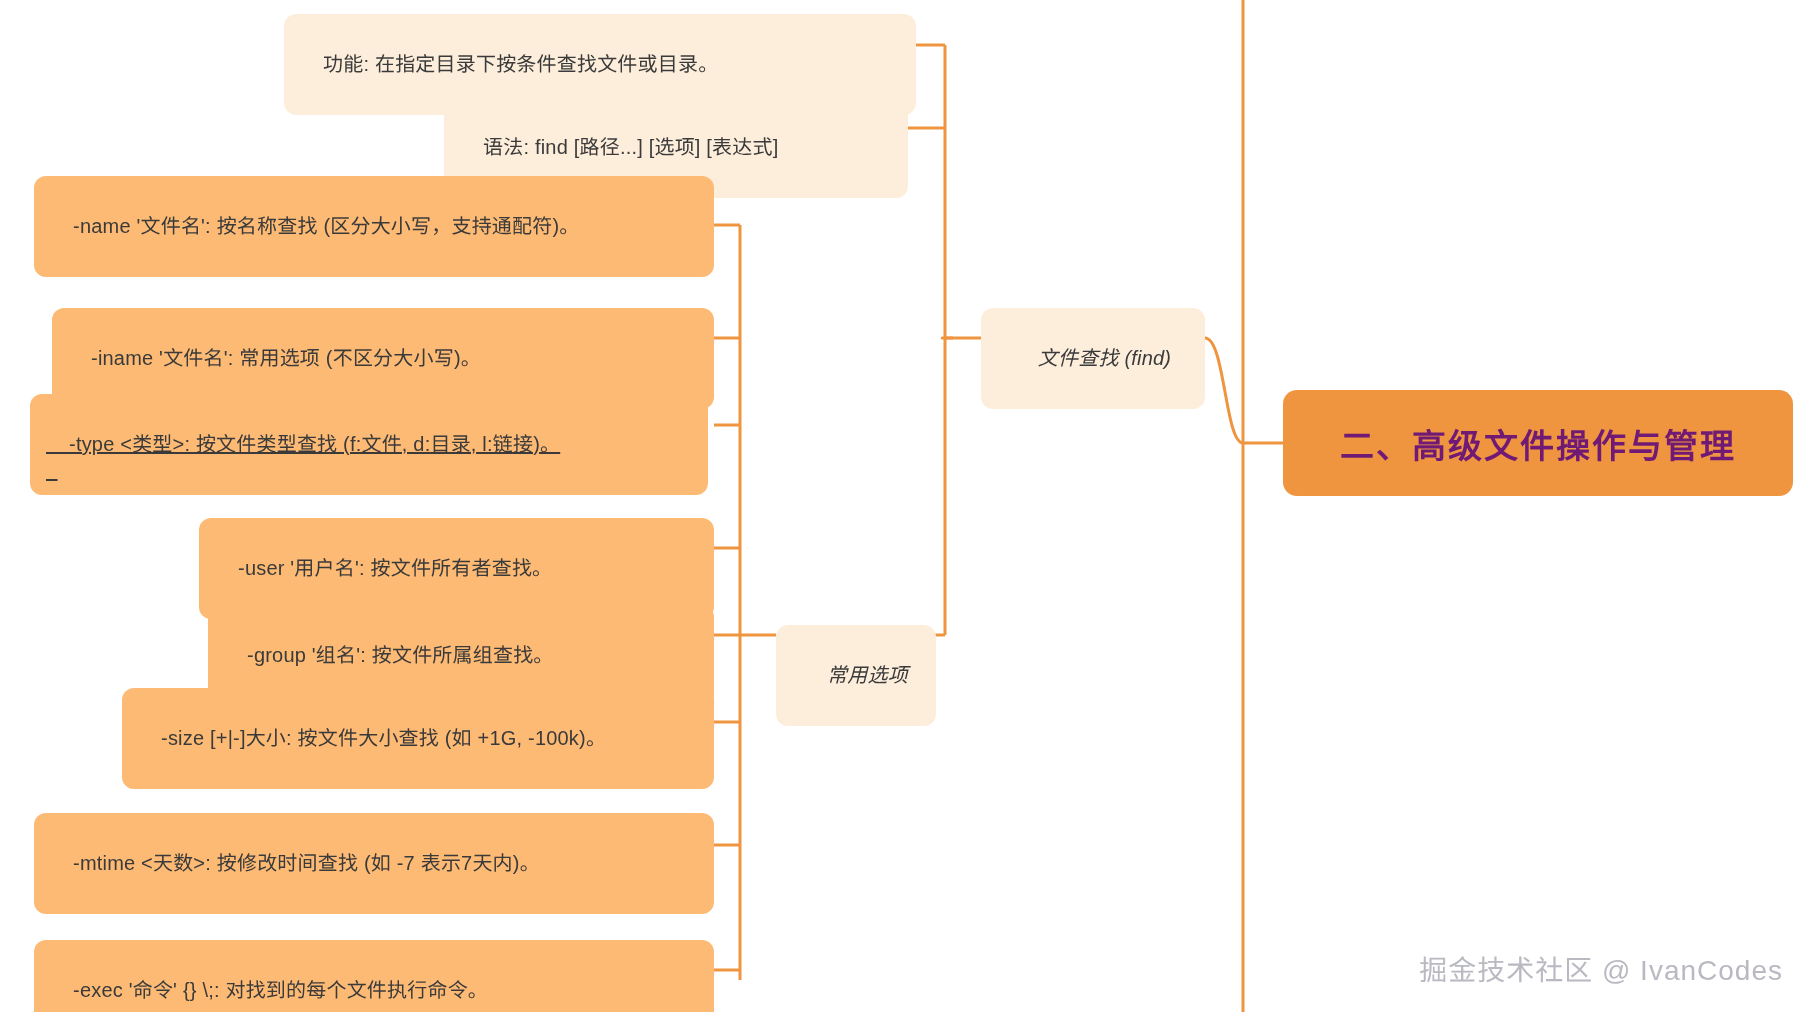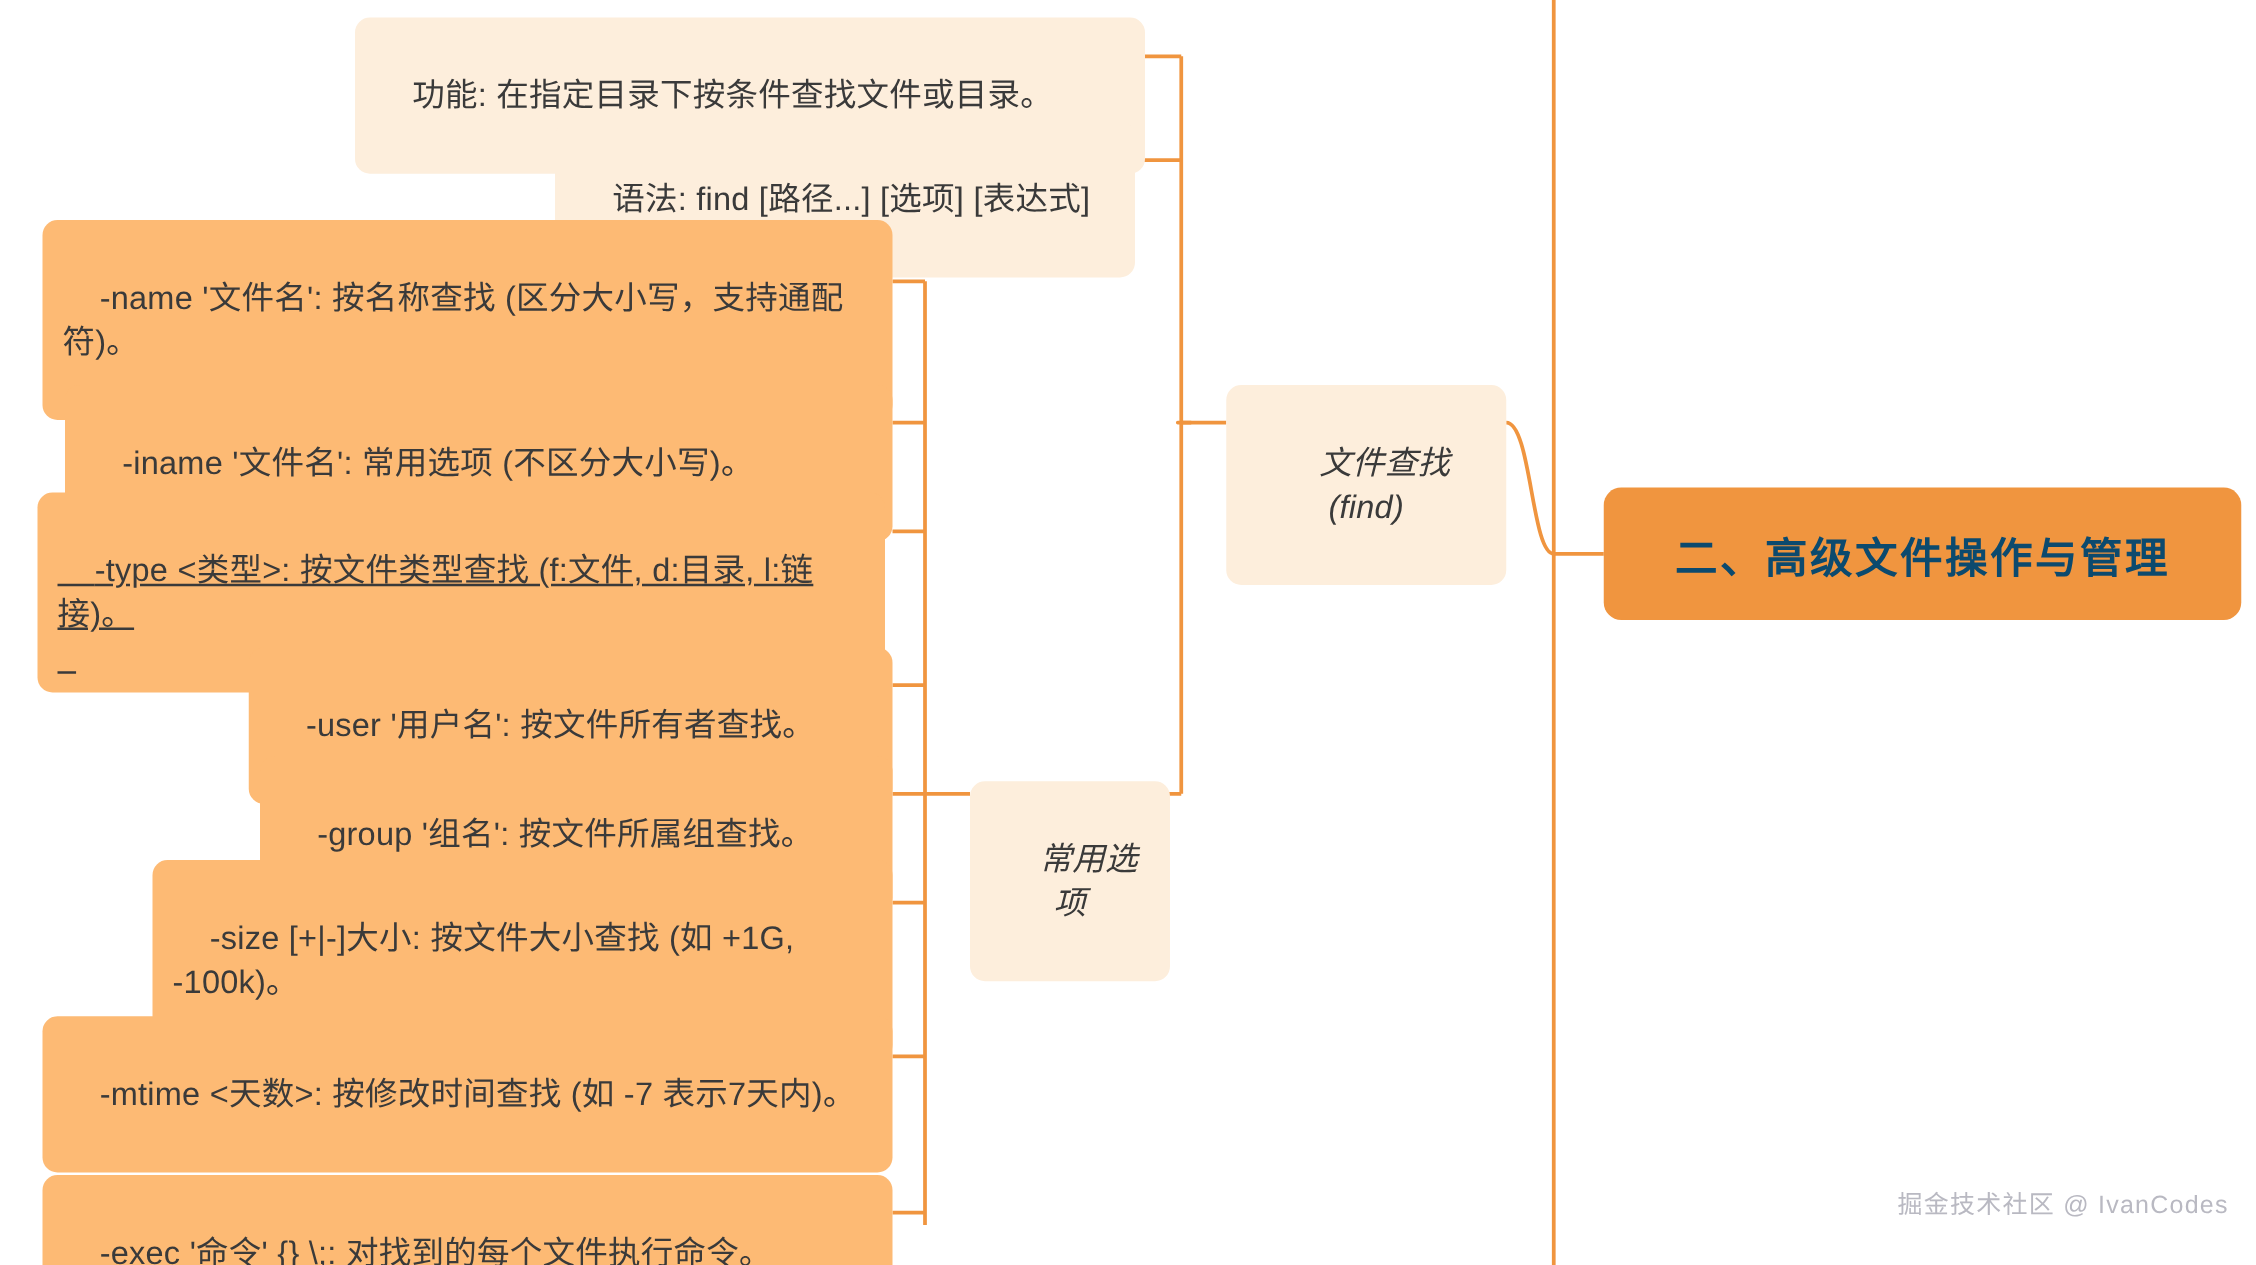--- a/index.html
+++ b/index.html
@@ -20,38 +20,38 @@
   }
 
   
   .node {
     position: absolute;
     box-sizing: border-box;
     background: #fdeedc;
     color: #3a3a3a;
     border-radius: 12px;
     padding: 10px 16px;
-    font-size: 26px;
+    font-size: 20px;
     line-height: 1.35;
     letter-spacing: 0.2px;
     white-space: pre-wrap;
   }
   .node.leaf {
     background: #fdba74;
   }
   .node.mid {
     background: #fdeedc;
     text-align: center;
     font-style: italic;
   }
   .root {
     position: absolute;
     box-sizing: border-box;
     background: #f0953f;
-    color: #0c4a6e;
+    color: #701a75;
     border-radius: 14px;
     font-size: 34px;
     font-weight: 600;
     letter-spacing: 2px;
     display: flex;
     align-items: center;
     justify-content: center;
     padding: 12px 22px;
   }
 
@@ -67,22 +67,22 @@
   #wires path {
     fill: none;
     stroke: #f0953f;
     stroke-width: 3;
   }
 
   
   .watermark {
     position: absolute;
     right: 22px;
-    bottom: 36px;
-    font-size: 20px;
+    bottom: 24px;
+    font-size: 28px;
     color: #b9b9c2;
     letter-spacing: 1px;
   }
 </style>
 </head>
 <body>
 
 <div id="stage">
 
   <svg id="wires" viewBox="0 0 1805 1012">

